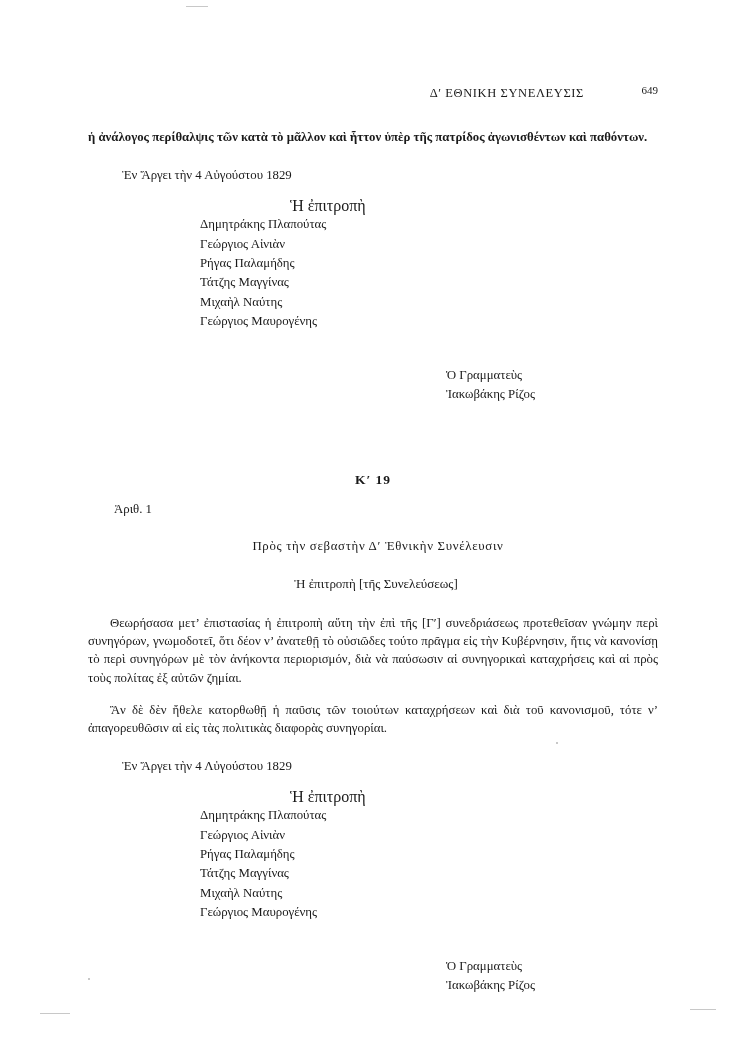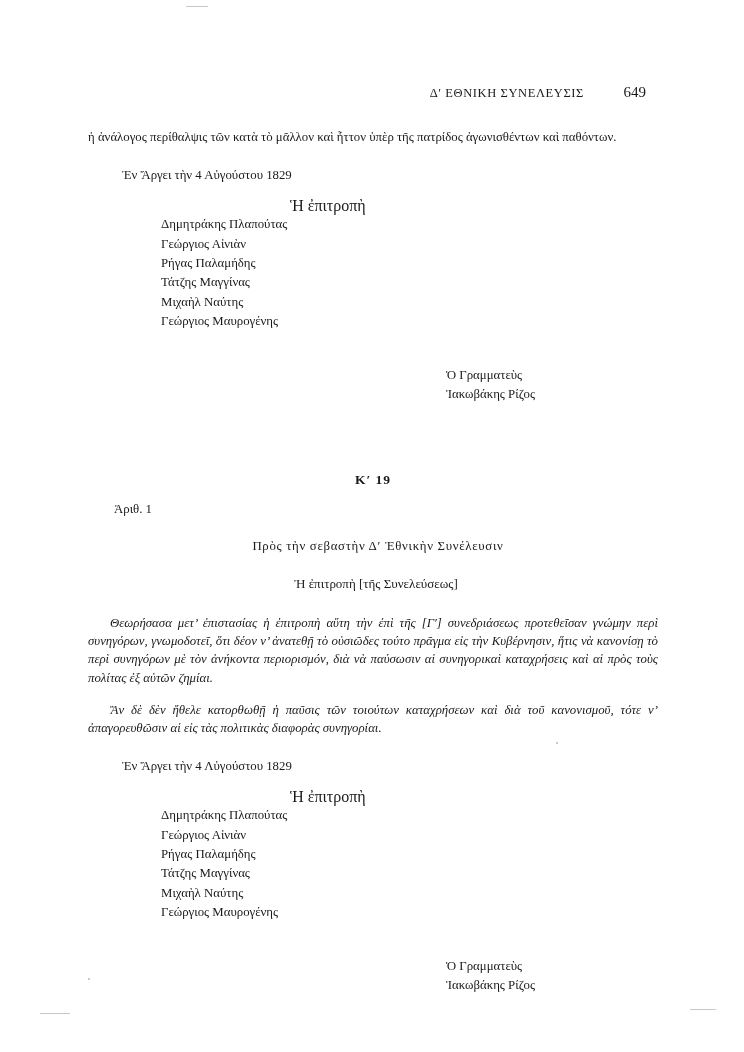--- a/index.html
+++ b/index.html
@@ -38,47 +38,47 @@
   .head-title {
     position: absolute;
     right: 74px;
     top: 0;
     font-size: 12.5px;
     letter-spacing: 0.6px;
     white-space: nowrap;
   }
   .folio {
     position: absolute;
-    right: 12px;
+    right: 0;
     top: -2px;
-    font-size: 15px;
+    font-size: 11px;
   }
   p {
     margin: 0;
     font-size: 12.8px;
     line-height: 1.42;
     text-align: justify;
   }
   .para-cont {
     text-indent: 0;
+    font-weight: bold;
   }
   .para-indent {
     text-indent: 22px;
-    font-style: italic;
   }
   .gap-sm { height: 14px; }
   .gap-md { height: 22px; }
   .gap-xl { height: 46px; }
 
   .dateline {
     font-size: 12.8px;
     padding-left: 34px;
   }
   .centered-block {
-    margin-left: 73px;
+    margin-left: 112px;
   }
   .centered-block .line {
     font-size: 12.8px;
     line-height: 1.52;
     white-space: nowrap;
   }
   .committee-head {
     margin-left: 202px;
     font-size: 16px;
   }

